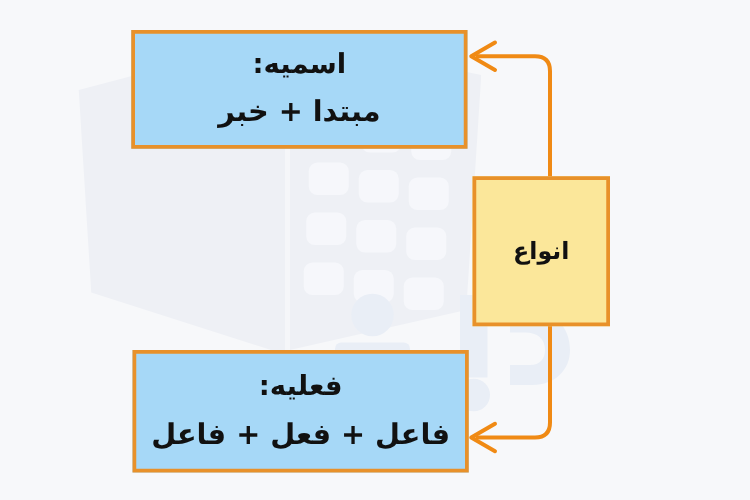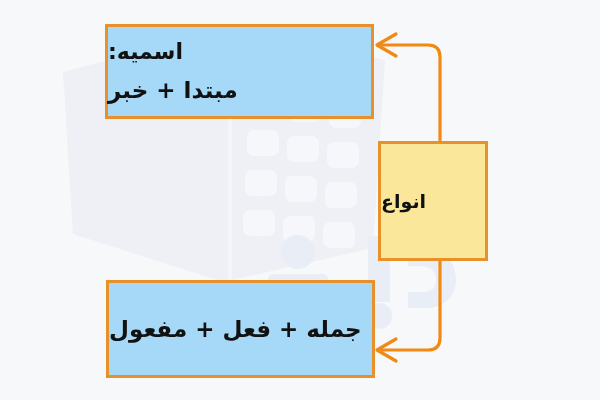--- a/index.html
+++ b/index.html
@@ -49,21 +49,21 @@
     height: 110px;
     opacity: 1;
   }
 
   
   .node {
     position: absolute;
     border: 3px solid #e8912a;
     display: flex;
     flex-direction: column;
-    align-items: flex-end;
+    align-items: center;
     justify-content: center;
     text-align: center;
     direction: rtl;
     color: #111111;
     z-index: 3;
   }
 
   .node.blue {
     background: #a6d8f7;
   }
@@ -177,20 +177,21 @@
       <path d="M396 339 L377 350 L396 361" fill="none" stroke="#f08a14" stroke-width="3.2" stroke-linecap="round" stroke-linejoin="round"></path>
     </g>
   </svg>
 
   <div id="node-nominal" class="node blue">
     <div class="line l1">اسمیه:</div>
     <div class="line l2">مبتدا + خبر</div>
   </div>
 
   <div id="node-verbal" class="node blue">
-    <div class="line l2">جمله + فعل + مفعول</div>
+    <div class="line l1">فعلیه:</div>
+    <div class="line l2">فاعل + فعل + فاعل</div>
   </div>
 
   <div id="node-center" class="node yellow">
     <div class="line">انواع</div>
   </div>
 
 </div>
 
 </body></html>

